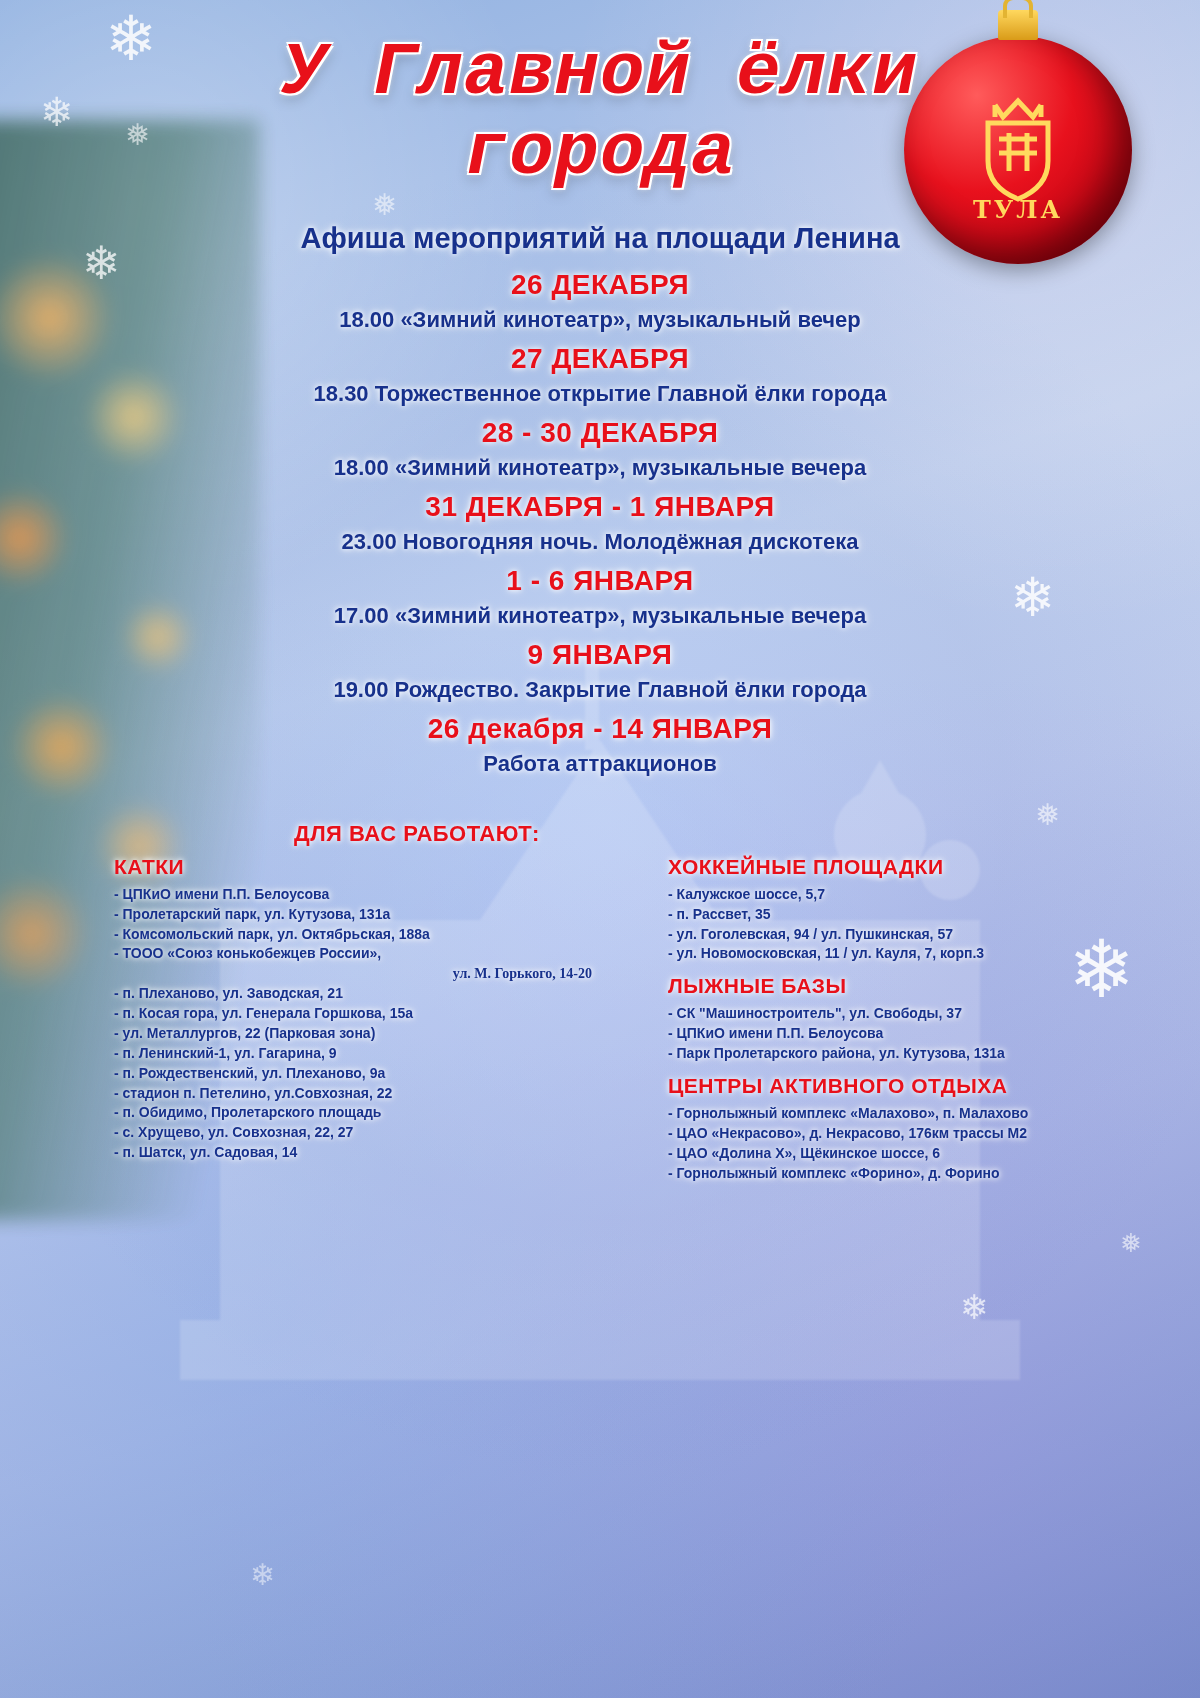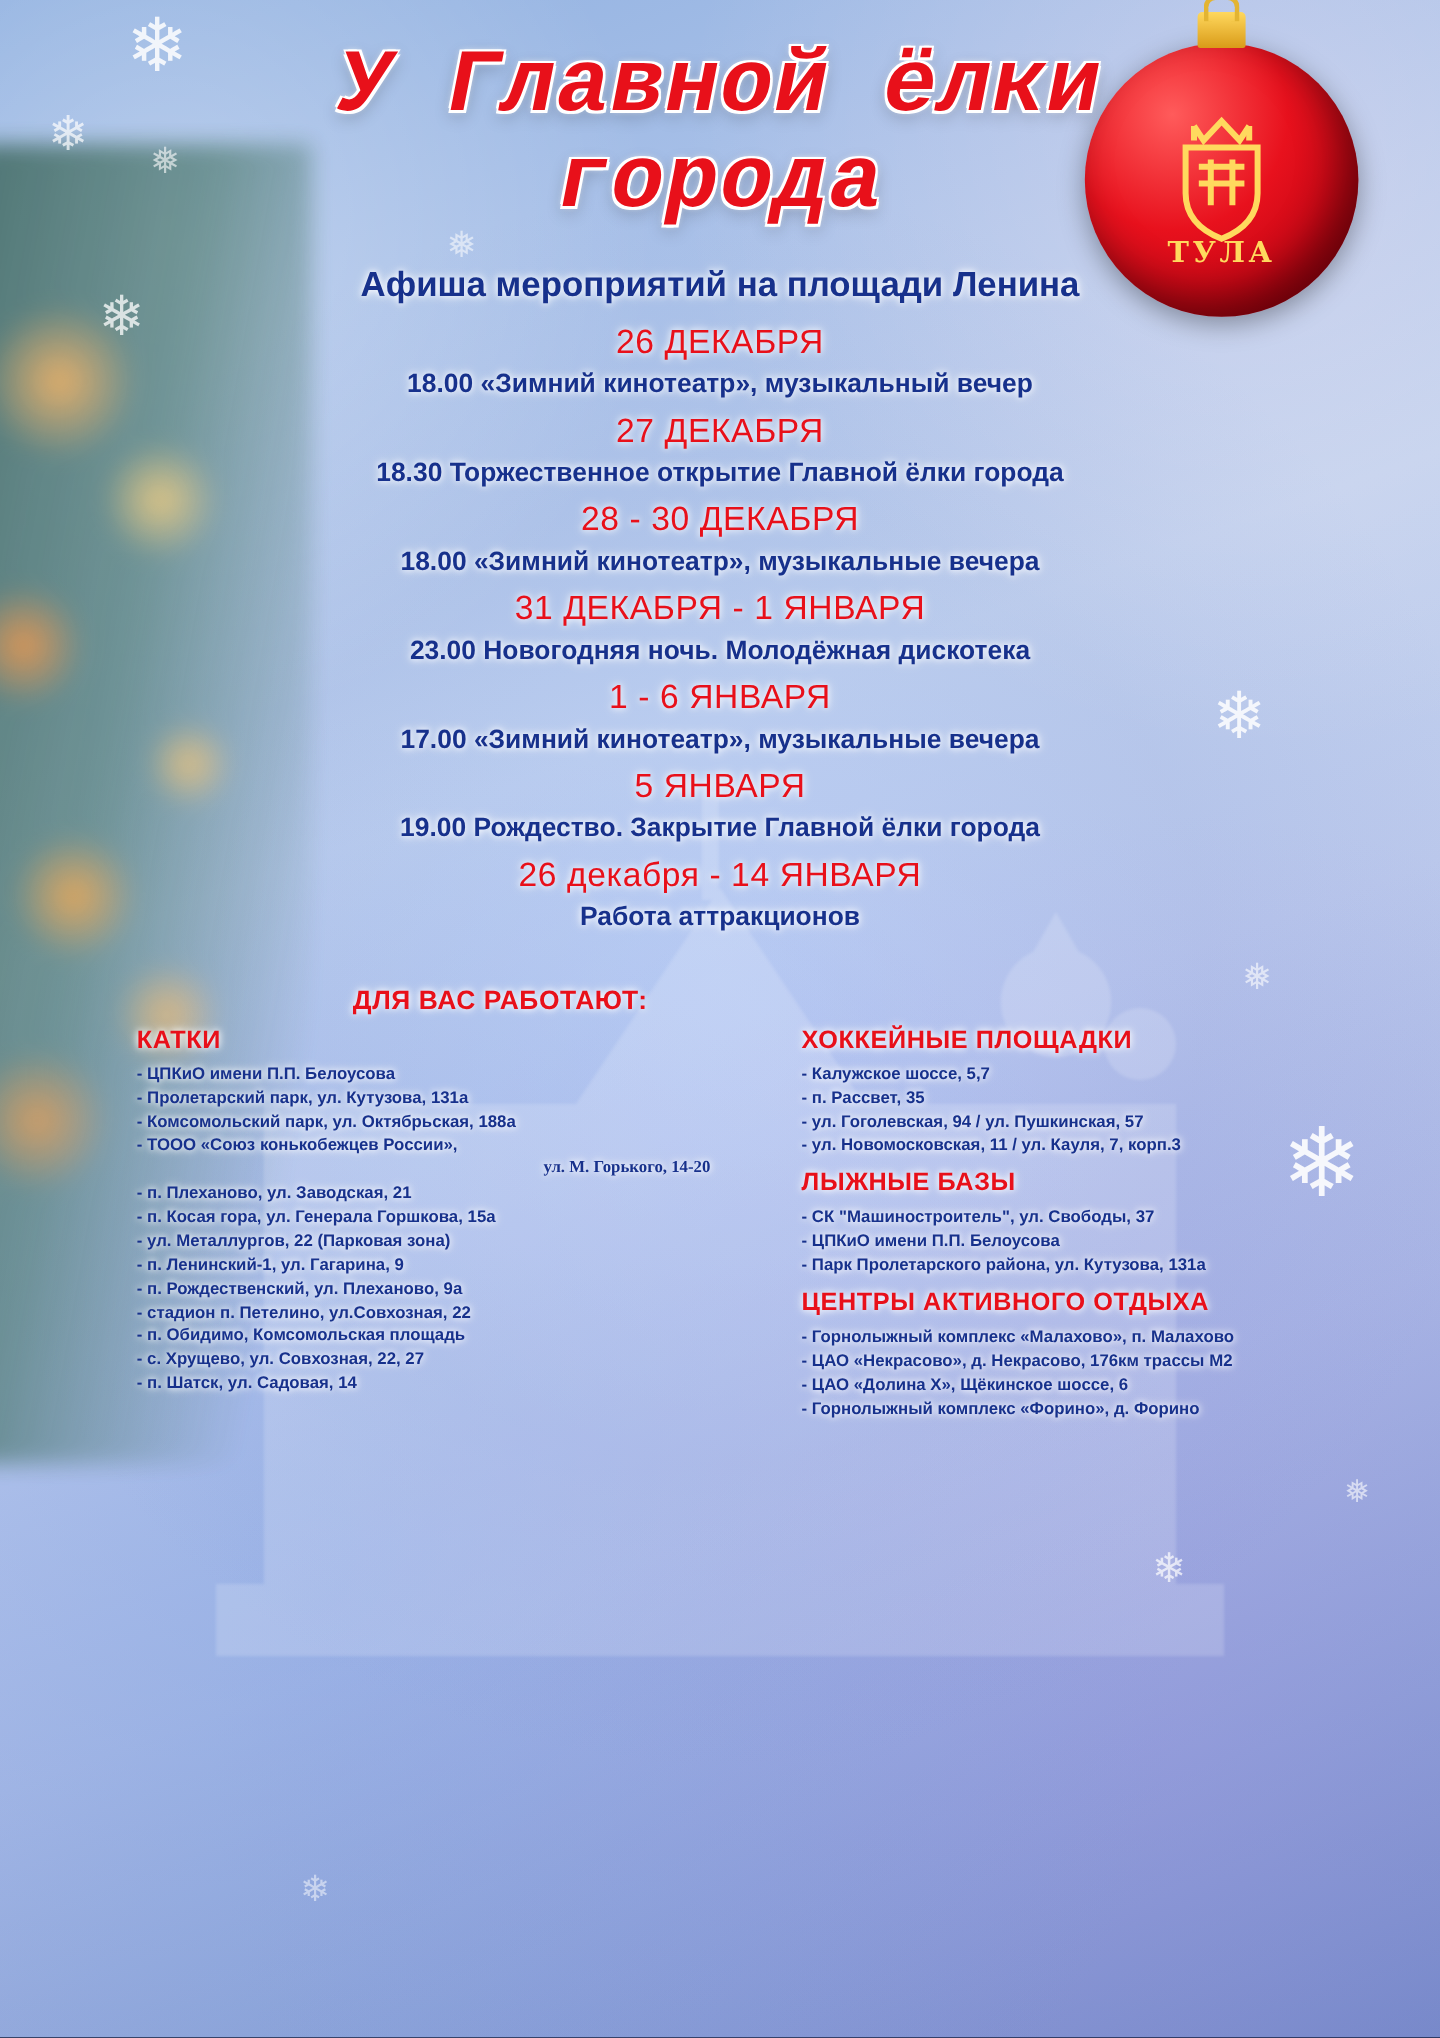--- a/index.html
+++ b/index.html
@@ -97,21 +97,21 @@
     letter-spacing: 3px; font-family: "DejaVu Serif", serif;
   }
 
   
   .schedule { position: relative; text-align: center; margin-top: 28px; }
   .subtitle {
     color: #17318c; font-weight: bold; font-size: 29px; margin-bottom: 14px;
     text-shadow: 0 0 5px rgba(255,255,255,.95), 0 0 10px rgba(255,255,255,.8);
   }
   .date {
-    color: #e8101a; font-weight: normal; font-size: 28px; letter-spacing: .5px;
+    color: #e8101a; font-weight: bold; font-size: 28px; letter-spacing: .5px;
     margin: 10px 0 6px;
     text-shadow: 0 0 5px rgba(255,255,255,.95), 0 0 10px rgba(255,255,255,.85);
   }
   .event {
     color: #17318c; font-weight: bold; font-size: 22px; margin-bottom: 6px;
     text-shadow: 0 0 5px rgba(255,255,255,.95), 0 0 10px rgba(255,255,255,.85);
   }
 
   
   .lists { position: relative; margin-top: 44px; padding: 0 44px; }
@@ -220,21 +220,21 @@
     </div>
     <div>
       <div class="date">31 ДЕКАБРЯ - 1 ЯНВАРЯ</div>
       <div class="event">23.00 Новогодняя ночь. Молодёжная дискотека</div>
     </div>
     <div>
       <div class="date">1 - 6 ЯНВАРЯ</div>
       <div class="event">17.00 «Зимний кинотеатр», музыкальные вечера</div>
     </div>
     <div>
-      <div class="date">5 ЯНВАРЯ</div>
+      <div class="date">9 ЯНВАРЯ</div>
       <div class="event">19.00 Рождество. Закрытие Главной ёлки города</div>
     </div>
     <div>
       <div class="date">26 декабря - 14 ЯНВАРЯ</div>
       <div class="event">Работа аттракционов</div>
     </div>
   </div>
 
   <div class="lists">
     <div class="for-you">ДЛЯ ВАС РАБОТАЮТ:</div>
@@ -245,21 +245,21 @@
         <div class="item">- Пролетарский парк, ул. Кутузова, 131а</div>
         <div class="item">- Комсомольский парк, ул. Октябрьская, 188а</div>
         <div class="item">- ТООО «Союз конькобежцев России»,</div>
         <div class="item cont">ул. М. Горького, 14-20</div>
         <div class="item">- п. Плеханово, ул. Заводская, 21</div>
         <div class="item">- п. Косая гора, ул. Генерала Горшкова, 15а</div>
         <div class="item">- ул. Металлургов, 22 (Парковая зона)</div>
         <div class="item">- п. Ленинский-1, ул. Гагарина, 9</div>
         <div class="item">- п. Рождественский, ул. Плеханово, 9а</div>
         <div class="item">- стадион п. Петелино, ул.Совхозная, 22</div>
-        <div class="item">- п. Обидимо, Комсомольская площадь</div>
+        <div class="item">- п. Обидимо, Пролетарского площадь</div>
         <div class="item">- с. Хрущево, ул. Совхозная, 22, 27</div>
         <div class="item">- п. Шатск, ул. Садовая, 14</div>
       </div>
 
       <div class="col col-right">
         <div class="cat first">ХОККЕЙНЫЕ ПЛОЩАДКИ</div>
         <div class="item">- Калужское шоссе, 5,7</div>
         <div class="item">- п. Рассвет, 35</div>
         <div class="item">- ул. Гоголевская, 94 / ул. Пушкинская, 57</div>
         <div class="item">- ул. Новомосковская, 11 / ул. Кауля, 7, корп.3</div>

